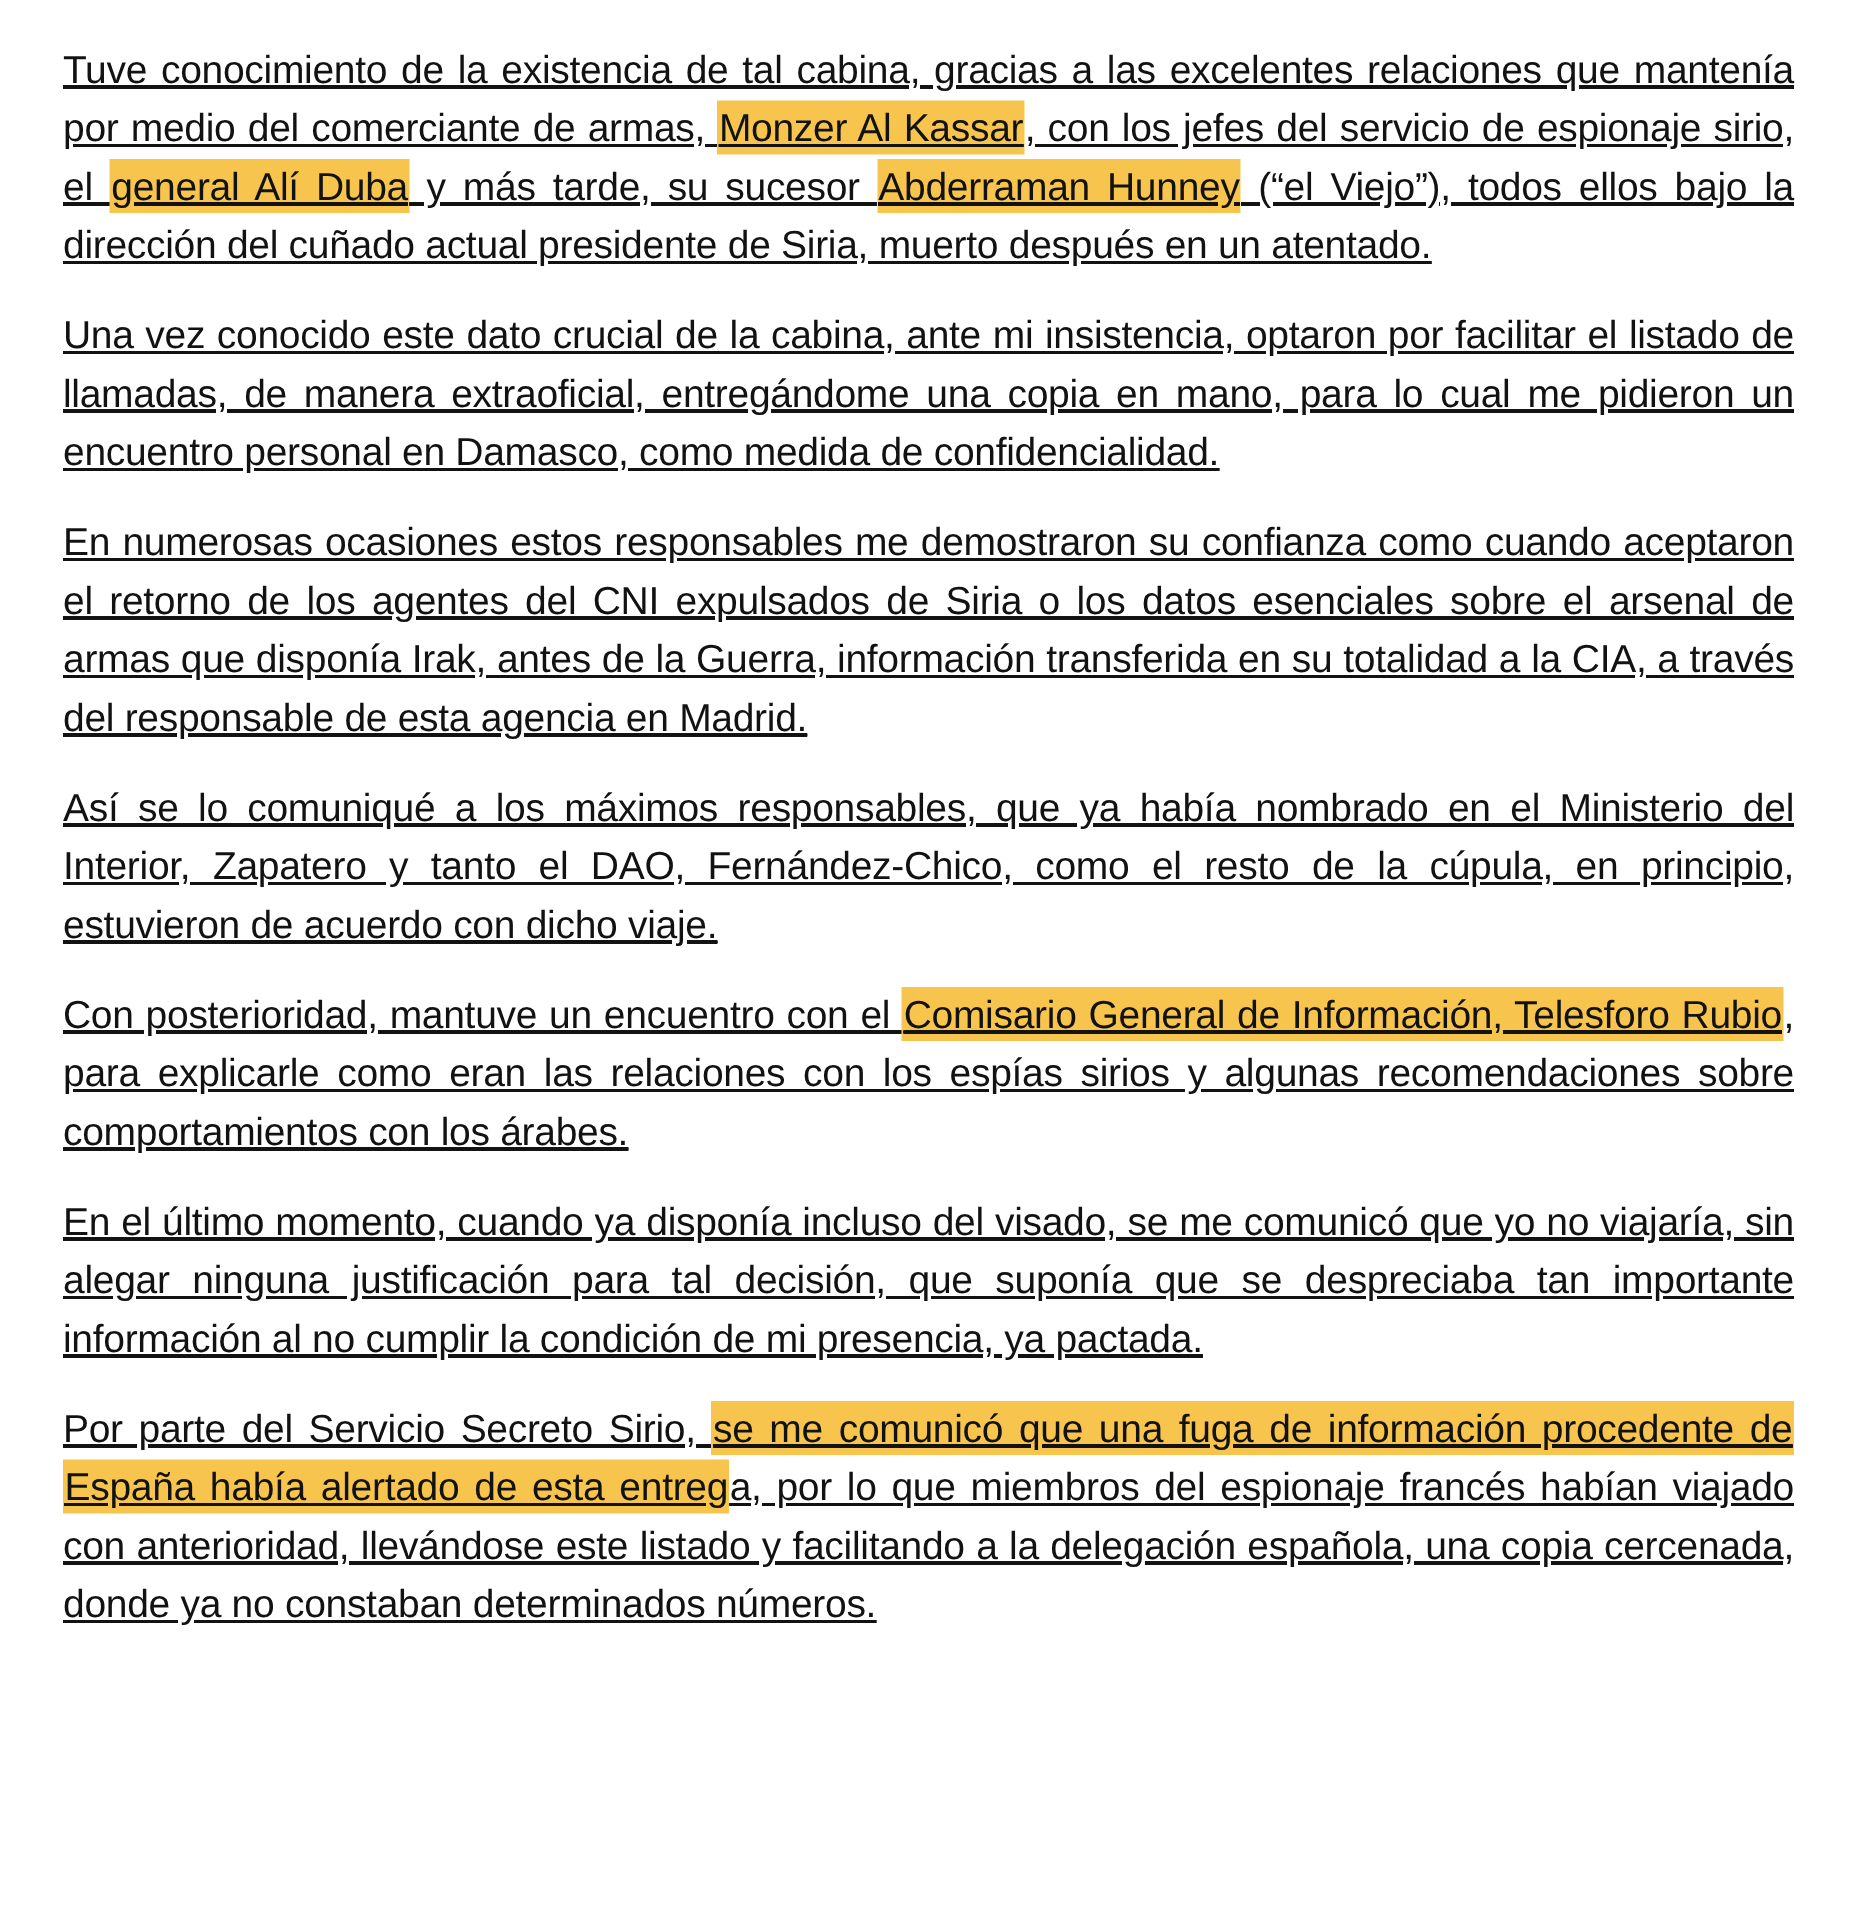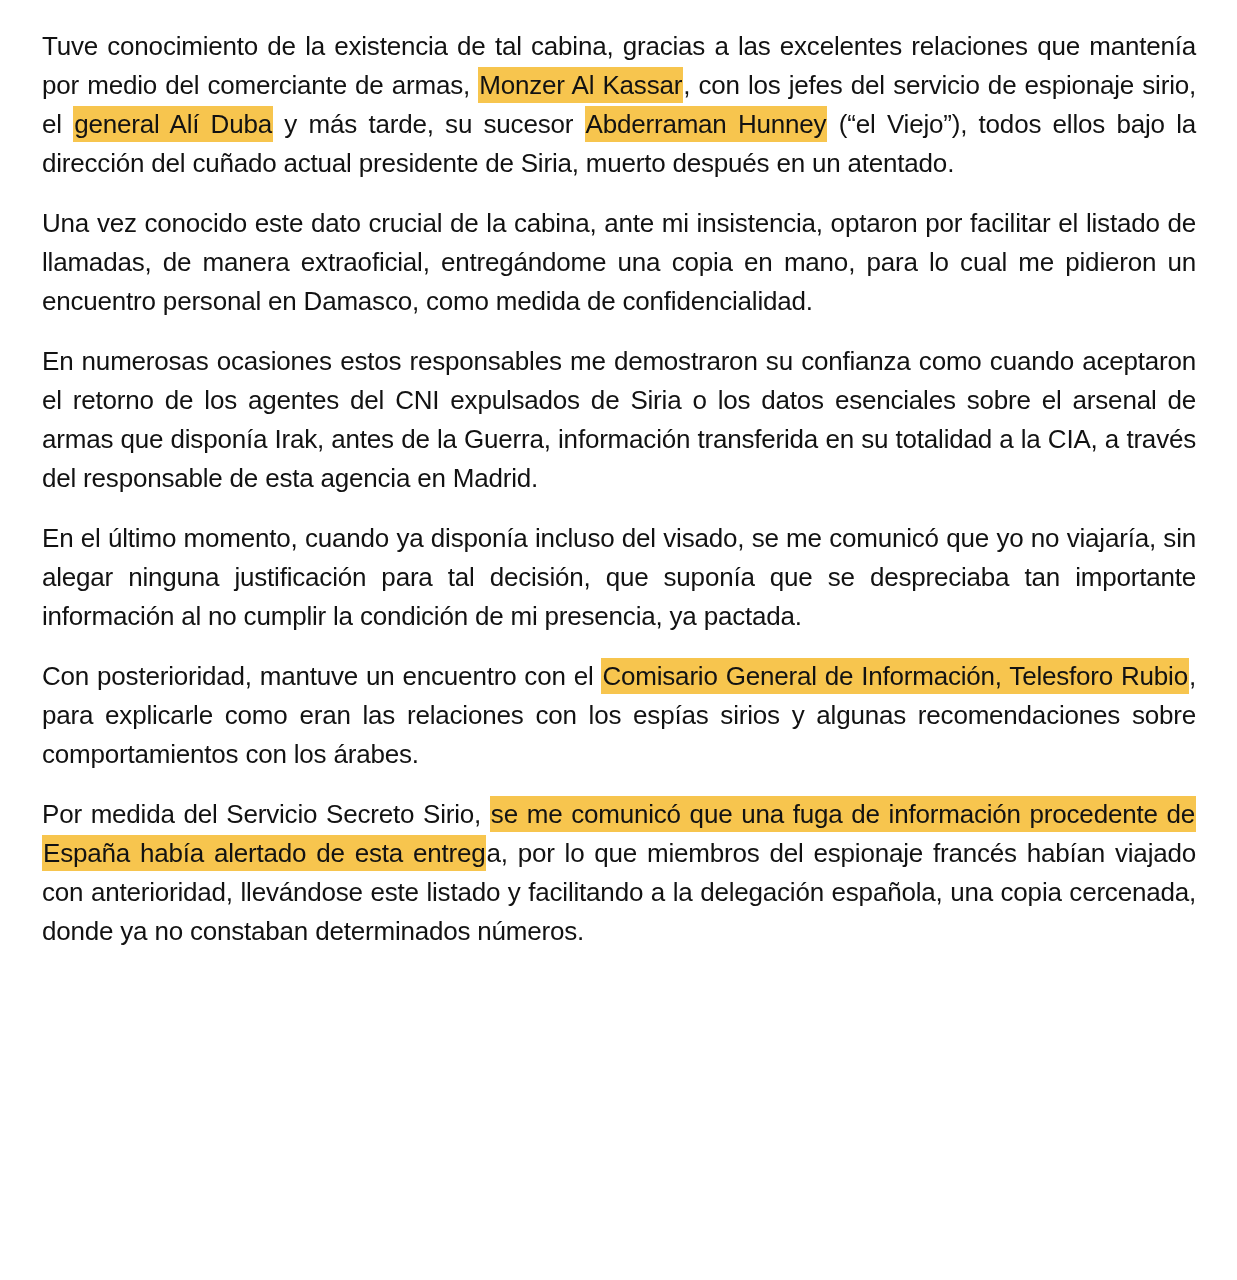--- a/index.html
+++ b/index.html
@@ -1,16 +1,16 @@
 <!DOCTYPE html>
 <html style="--hl: #F7C54E; --ink: #121212; --paper: #ffffff;"><head>
 <meta charset="utf-8">
 <style>
   :root { --hl: #F7C54E; --ink: #121212; --paper: #ffffff; }
-  * { box-sizing: border-box; }
+  * { box-sizing: border-box; text-decoration: underline; }
   html, body { margin: 0; padding: 0; }
   body {
     width: 1237px;
     min-height: 1280px;
     background: var(--paper);
     font-family: "Liberation Sans", sans-serif;
   }
   .page {
     width: 1237px;
     min-height: 1280px;
@@ -34,17 +34,18 @@
   }
 </style>
 </head>
 <body>
 
 <main class="page">
   <section class="doc">
     <p><span>Tuve conocimiento de la existencia de tal cabina, gracias a las excelentes relaciones que mantenía por medio del comerciante de armas, </span><span class="hl">Monzer Al Kassar</span><span>, con los jefes del servicio de espionaje sirio, el </span><span class="hl">general Alí Duba</span><span> y más tarde, su sucesor </span><span class="hl">Abderraman Hunney</span><span> (“el Viejo”), todos ellos bajo la dirección del cuñado actual presidente de Siria, muerto después en un atentado.</span></p>
     <p><span>Una vez conocido este dato crucial de la cabina, ante mi insistencia, optaron por facilitar el listado de llamadas, de manera extraoficial, entregándome una copia en mano, para lo cual me pidieron un encuentro personal en Damasco, como medida de confidencialidad.</span></p>
     <p><span>En numerosas ocasiones estos responsables me demostraron su confianza como cuando aceptaron el retorno de los agentes del CNI expulsados de Siria o los datos esenciales sobre el arsenal de armas que disponía Irak, antes de la Guerra, información transferida en su totalidad a la CIA, a través del responsable de esta agencia en Madrid.</span></p>
+    <p><span>Así se lo comuniqué a los máximos responsables, que ya había nombrado en el Ministerio del Interior, Zapatero y tanto el DAO, Fernández-Chico, como el resto de la cúpula, en principio, estuvieron de acuerdo con dicho viaje.</span></p>
+    <p><span>Con posterioridad, mantuve un encuentro con el </span><span class="hl">Comisario General de Información, Telesforo Rubio</span><span>, para explicarle como eran las relaciones con los espías sirios y algunas recomendaciones sobre comportamientos con los árabes.</span></p>
     <p><span>En el último momento, cuando ya disponía incluso del visado, se me comunicó que yo no viajaría, sin alegar ninguna justificación para tal decisión, que suponía que se despreciaba tan importante información al no cumplir la condición de mi presencia, ya pactada.</span></p>
-    <p><span>Con posterioridad, mantuve un encuentro con el </span><span class="hl">Comisario General de Información, Telesforo Rubio</span><span>, para explicarle como eran las relaciones con los espías sirios y algunas recomendaciones sobre comportamientos con los árabes.</span></p>
-    <p><span>Por medida del Servicio Secreto Sirio, </span><span class="hl">se me comunicó que una fuga de información procedente de España había alertado de esta entreg</span><span>a, por lo que miembros del espionaje francés habían viajado con anterioridad, llevándose este listado y facilitando a la delegación española, una copia cercenada, donde ya no constaban determinados números.</span></p>
+    <p><span>Por parte del Servicio Secreto Sirio, </span><span class="hl">se me comunicó que una fuga de información procedente de España había alertado de esta entreg</span><span>a, por lo que miembros del espionaje francés habían viajado con anterioridad, llevándose este listado y facilitando a la delegación española, una copia cercenada, donde ya no constaban determinados números.</span></p>
   </section>
 </main>
 
 </body></html>

